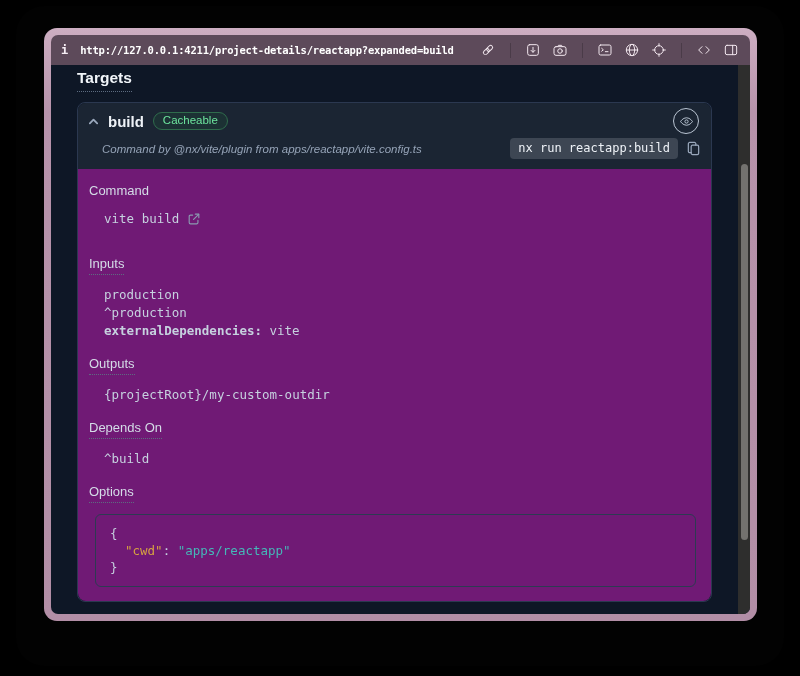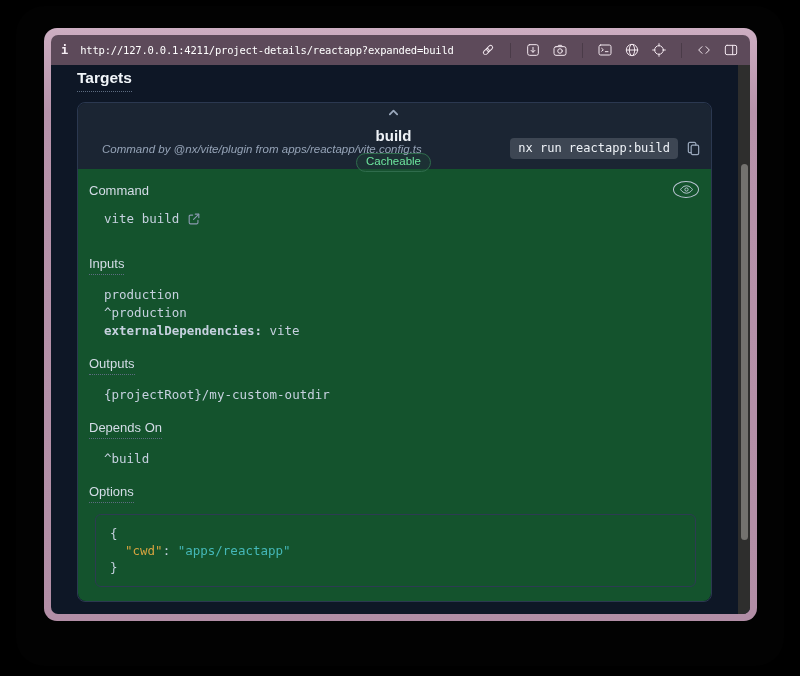--- a/index.html
+++ b/index.html
@@ -20,21 +20,21 @@
     border-radius:13px; background:linear-gradient(#cdaec2, #b793ab 14%, #b28ea6);
     padding:7px; display:flex; flex-direction:column;
   }
   .toolbar{
     height:30px; flex:0 0 30px; background:#5d4a5a; border-radius:7px 7px 0 0;
     display:flex; align-items:center; padding:0 10px; color:#f6eef4;
   }
   .tb-left{ display:flex; align-items:center; gap:12px; min-width:0; }
   .info-glyph{ font-family:"DejaVu Sans Mono",monospace; font-weight:bold; font-size:12px; }
   .url{
-    font-family:"DejaVu Sans Mono",monospace; font-size:10.5px; font-weight:400;
+    font-family:"DejaVu Sans Mono",monospace; font-size:10.5px; font-weight:700;
     letter-spacing:-0.2px; white-space:nowrap; color:#ffffff;
   }
   .tb-spacer{ flex:1; }
   .tb-icons{ display:flex; align-items:center; gap:9px; }
   .tb-icons svg{ width:16px; height:16px; stroke:#f2e7ee; stroke-width:1.5; fill:none;
     stroke-linecap:round; stroke-linejoin:round; display:block; }
   .tb-sep{ width:1px; height:15px; background:#4a3b48; margin:0 4px; }
   .tbtn{ background:none; border:none; padding:1px; cursor:pointer; display:block; }
 
   .content{
@@ -48,21 +48,21 @@
 
   
   .targets-h{
     display:inline-block; margin-top:-5px; font-size:15.5px; font-weight:700;
     color:#f1f5f9; border-bottom:1.5px dotted #5d6c81; padding-bottom:4px;
   }
   .card{ width:635px; border:1px solid #2b3850; border-radius:8px; background:#121b2b; }
   .card.build{ margin-top:10px; }
   .card.serve{ margin-top:16px; height:42px; background:#1b2533; }
   .card-head{ background:#1b2533; border-radius:8px 8px 0 0; }
-  .head-row1{ display:flex; align-items:center; height:32px; padding:4px 12px 0 10px; gap:9px; cursor:pointer;flex-direction:column; }
+  .head-row1{ display:flex; align-items:center; height:32px; padding:4px 12px 0 10px; gap:9px; cursor:pointer; }
   .chev svg{ width:11px; height:11px; stroke:#9aa8bc; stroke-width:2; fill:none;
     stroke-linecap:round; stroke-linejoin:round; display:block; }
   .t-name{ font-size:15px; font-weight:700; color:#eef2f7; }
   .badge{
     font-size:11.5px; color:#6de59e; border:1px solid #2f6c4c; background:rgba(34,84,58,.28);
     border-radius:11px; padding:2px 9px 3px; line-height:1;
   }
   .eye-btn{
     margin-left:auto; width:26px; height:26px; border-radius:50%;
     border:1px solid #b9c4d2; background:none; cursor:pointer;
@@ -72,21 +72,21 @@
   .head-row2{ display:flex; align-items:center; padding:3px 10px 10px 24px; gap:8px; }
   .created{ font-size:11.5px; font-style:italic; color:#95a3b7; }
   .chip{
     margin-left:auto; font-family:"DejaVu Sans Mono",monospace; font-size:12px;
     color:#eef2f7; background:#3d4653; border-radius:4px; padding:3px 8px 4px;
   }
   .copy-btn{ background:none; border:none; cursor:pointer; padding:0; }
   .copy-btn svg{ width:15px; height:15px; stroke:#9aa8bc; stroke-width:1.3; fill:none;
     stroke-linecap:round; stroke-linejoin:round; display:block; }
 
-  .card-body{ padding:14px 20px 14px 11px; background:#14532d; border-radius:0 0 8px 8px; }
+  .card-body{ padding:14px 20px 14px 11px; background:#701a75; border-radius:0 0 8px 8px; }
   .sec-label{ font-size:13px; font-weight:500; color:#d4dce7; width:max-content; }
   .sec-label.dotted{ border-bottom:1.5px dotted #5d6c81; padding-bottom:3px; cursor:help; }
   .mt20{ margin-top:28px; } .mt16{ margin-top:16px; } .mt12{ margin-top:12px; } .mt11{ margin-top:11px; }
   .mono{ font-family:"DejaVu Sans Mono",monospace; font-size:12.5px; color:#c6d1df;
     margin-left:15px; line-height:18px; }
   .cmd-line{ display:flex; align-items:center; gap:8px; }
   .ext-btn{ background:none; border:none; cursor:pointer; padding:0; }
   .ext-btn svg{ width:14px; height:14px; stroke:#8a9ab0; stroke-width:1.3; fill:none;
     stroke-linecap:round; stroke-linejoin:round; display:block; }
   .bold{ font-weight:700; }

